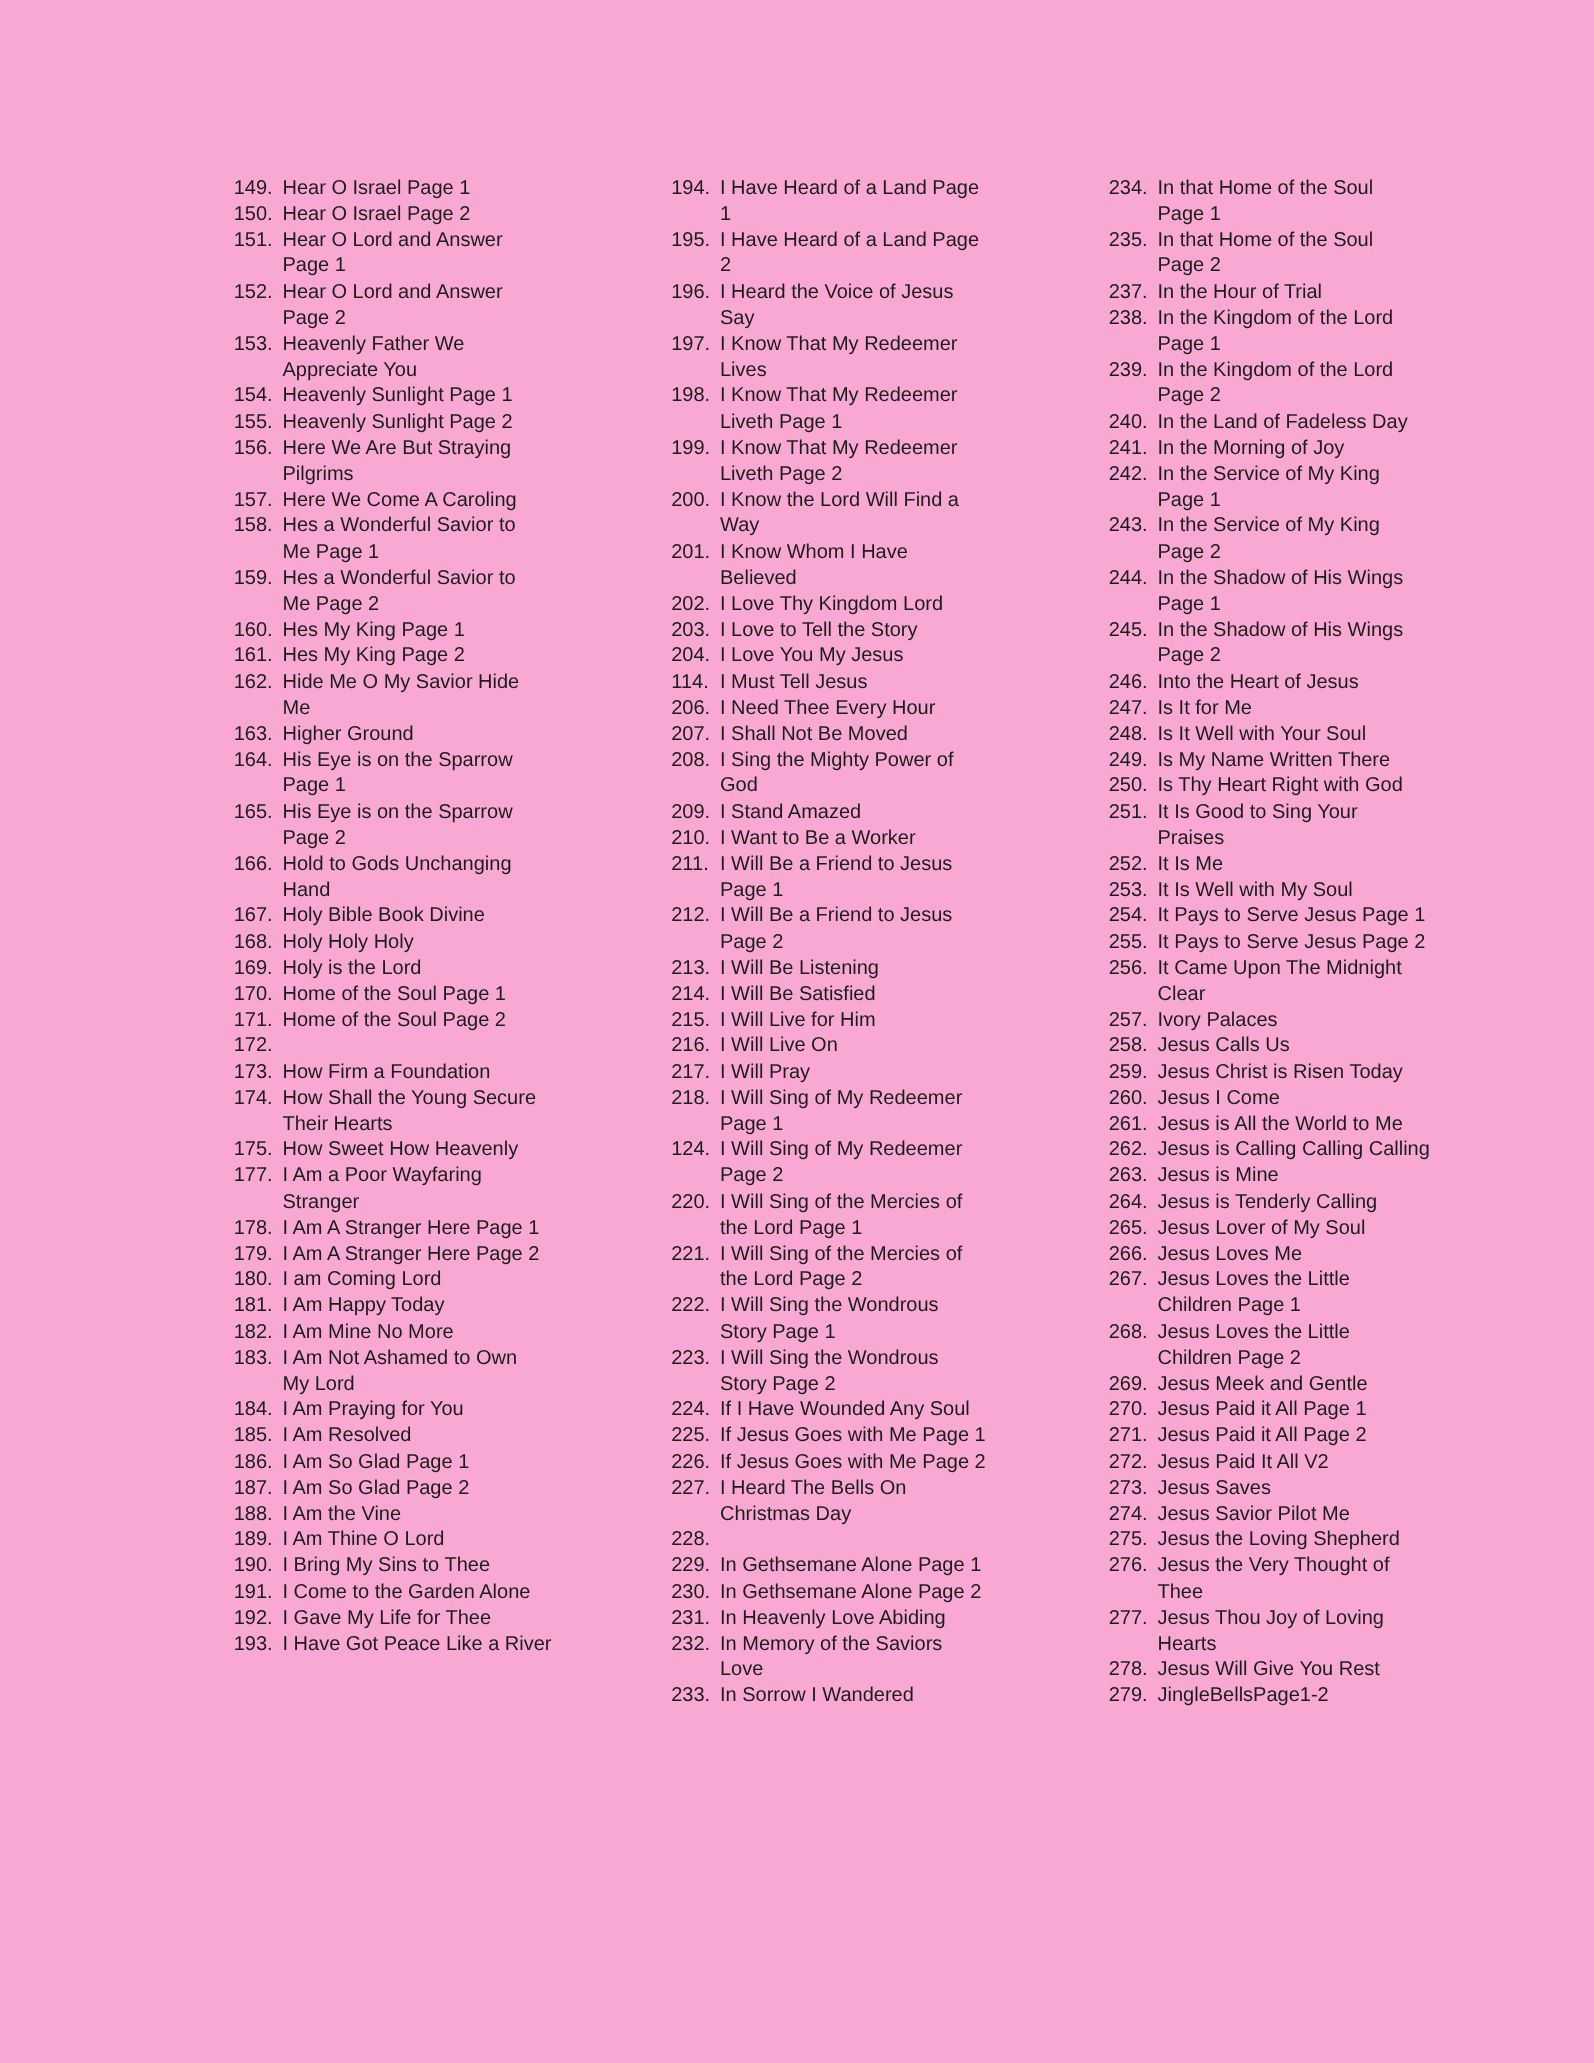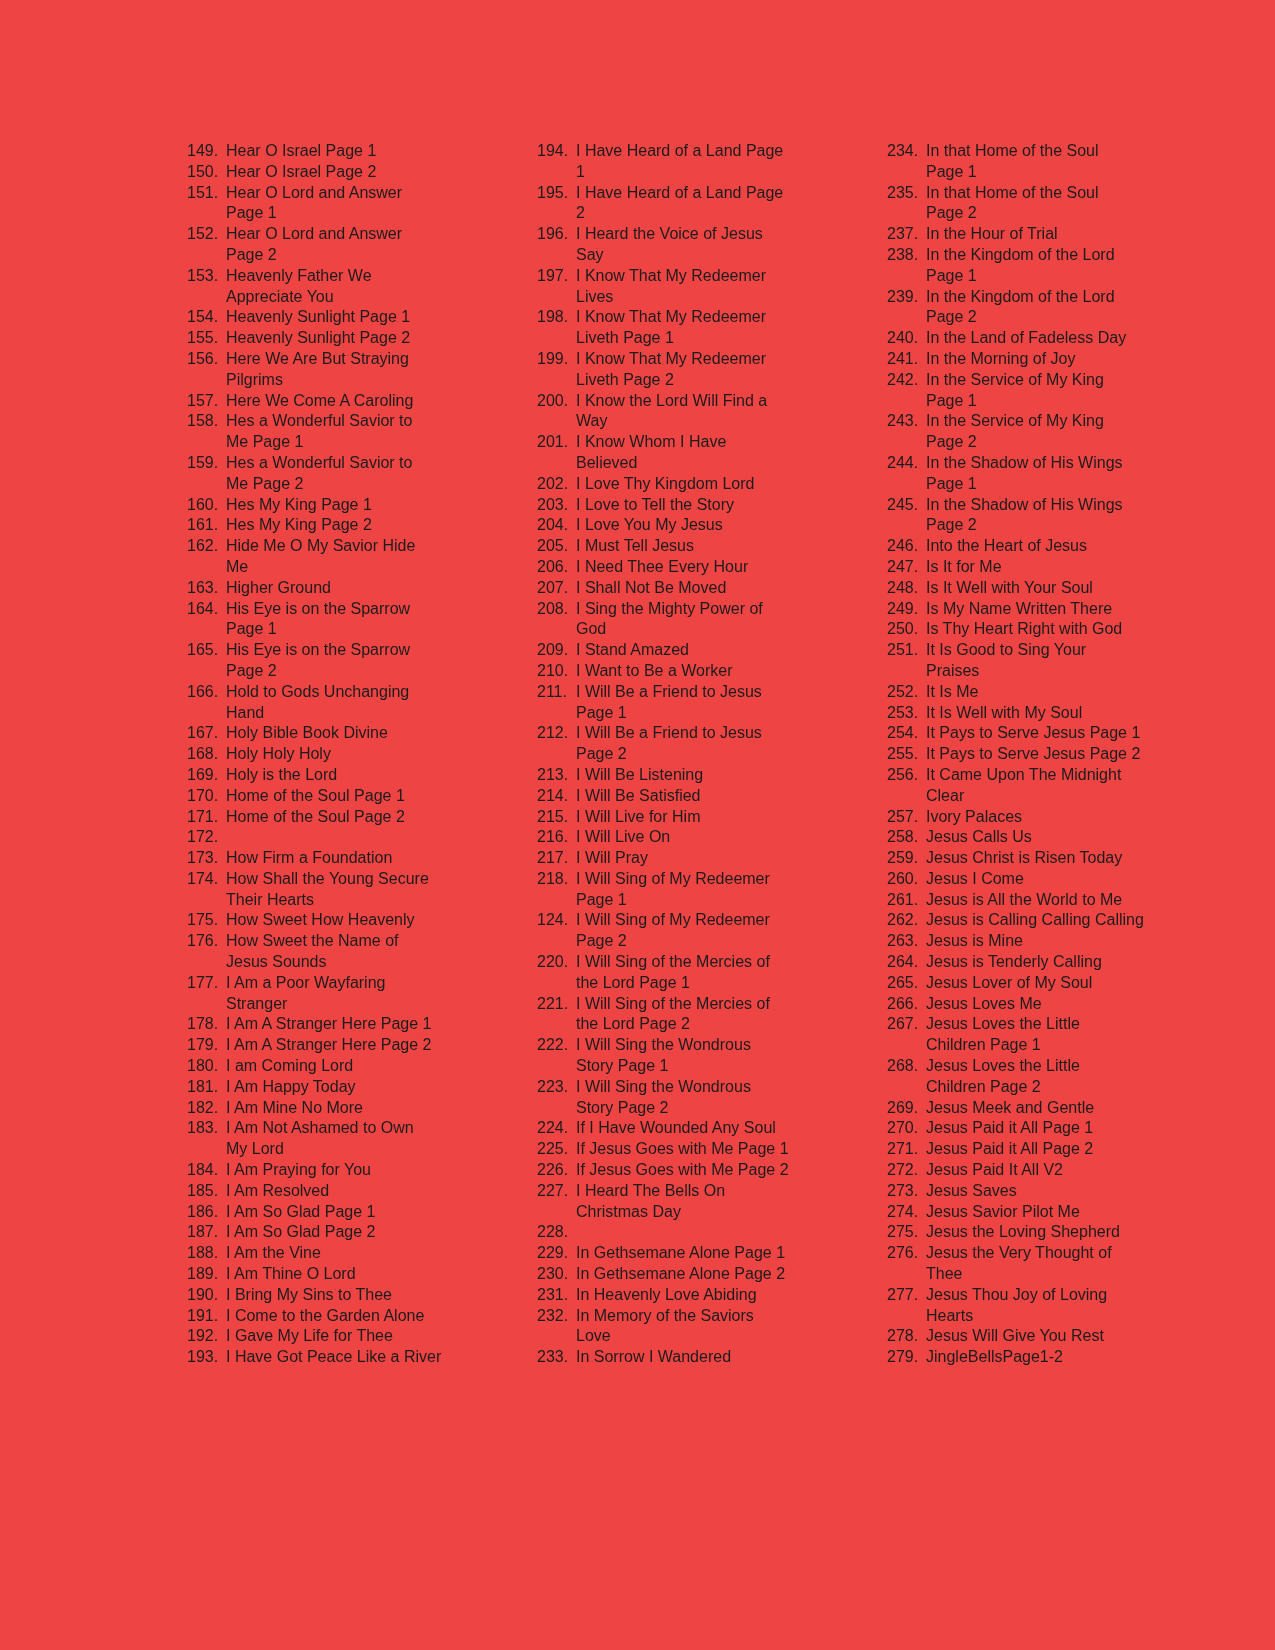--- a/index.html
+++ b/index.html
@@ -1,20 +1,20 @@
 <!DOCTYPE html>
 <html><head>
 <meta charset="utf-8">
 <style>
   html, body { margin: 0; padding: 0; background: #ffffff; }
   .page {
     position: relative;
     width: 1275px;
     height: 1650px;
-    background: #ef4444;
+    background: #f9a8d4;
     overflow: hidden;
     font-family: "Liberation Sans", "DejaVu Sans", sans-serif;
     color: #1c1c1c;
   }
   .columns {
     position: absolute;
     left: 187px;
     top: 141px;
     display: flex;
     gap: 106px;
@@ -234,27 +234,20 @@
           </span>
         </li>
 
         <li class="item">
           <span class="num">175.</span>
           <span class="title">
             <div class="line">How Sweet How Heavenly</div>
           </span>
         </li>
 
-        <li class="item">
-          <span class="num">176.</span>
-          <span class="title">
-            <div class="line">How Sweet the Name of</div>
-            <div class="line">Jesus Sounds</div>
-          </span>
-        </li>
 
         <li class="item">
           <span class="num">177.</span>
           <span class="title">
             <div class="line">I Am a Poor Wayfaring</div>
             <div class="line">Stranger</div>
           </span>
         </li>
 
         <li class="item">
@@ -452,21 +445,21 @@
         </li>
 
         <li class="item">
           <span class="num">204.</span>
           <span class="title">
             <div class="line">I Love You My Jesus</div>
           </span>
         </li>
 
         <li class="item">
-          <span class="num">205.</span>
+          <span class="num">114.</span>
           <span class="title">
             <div class="line">I Must Tell Jesus</div>
           </span>
         </li>
 
         <li class="item">
           <span class="num">206.</span>
           <span class="title">
             <div class="line">I Need Thee Every Hour</div>
           </span>

